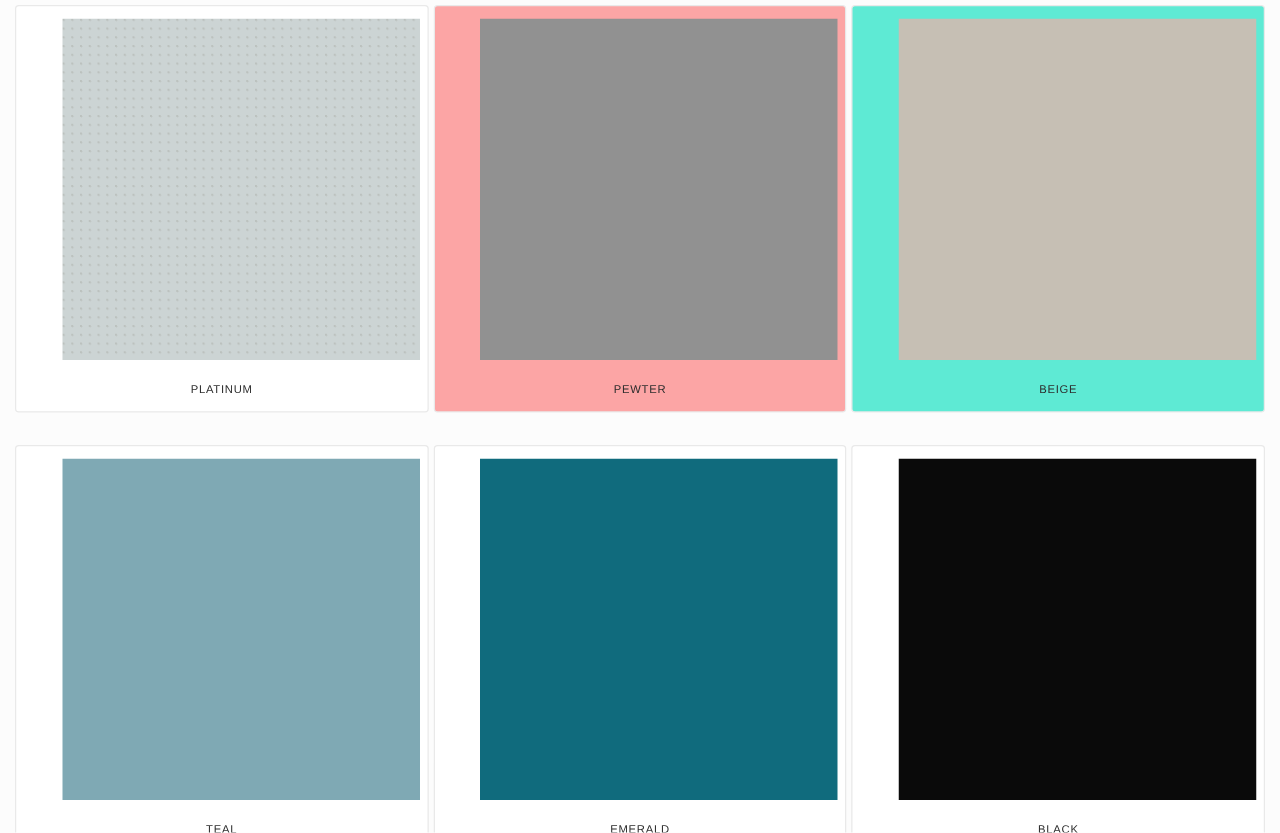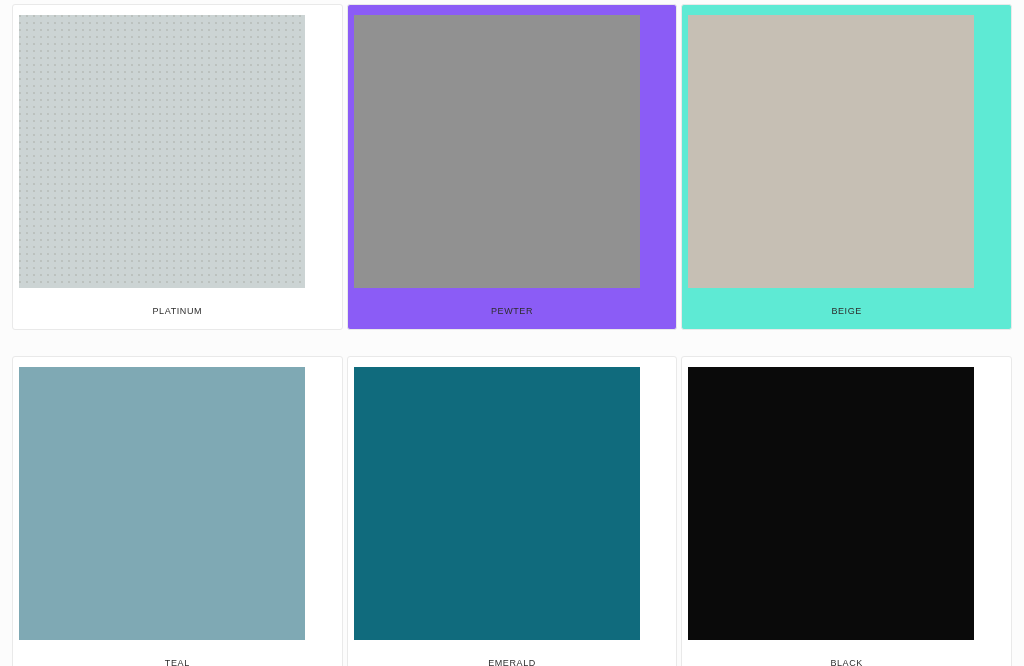--- a/index.html
+++ b/index.html
@@ -30,21 +30,21 @@
   }
 
   .swatch-card {
     background: #ffffff;
     border: 1px solid #e9e9e9;
     border-radius: 3px;
     height: 326px;
     padding: 6px 6px 0 6px;
     display: flex;
     flex-direction: column;
-    align-items: flex-start;
+    align-items: flex-end;
     box-shadow: 0 0 0 0 rgba(0,0,0,0);
   }
 
   .swatch-block {
     width: 286px;
     height: 273px;
     margin-top: 4px;
     flex: 0 0 auto;
   }
 
@@ -71,21 +71,21 @@
 </head>
 <body style="background: rgb(252, 252, 252);">
 
 <div id="swatch-grid">
 
   <div class="swatch-card" style="background: rgb(255, 255, 255); border-color: rgb(233, 233, 233);">
     <div class="swatch-block textured" style="background-color: rgb(204, 212, 212);"></div>
     <div class="swatch-label" style="color: rgb(45, 45, 45);">PLATINUM</div>
   </div>
 
-  <div class="swatch-card" style="background: #8b5cf6; border-color: rgb(233, 233, 233);">
+  <div class="swatch-card" style="background: #fca5a5; border-color: rgb(233, 233, 233);">
     <div class="swatch-block" style="background-color: rgb(145, 145, 145);"></div>
     <div class="swatch-label" style="color: rgb(45, 45, 45);">PEWTER</div>
   </div>
 
   <div class="swatch-card" style="background: #5eead4; border-color: rgb(233, 233, 233);">
     <div class="swatch-block" style="background-color: rgb(198, 191, 180);"></div>
     <div class="swatch-label" style="color: rgb(45, 45, 45);">BEIGE</div>
   </div>
 
   <div class="swatch-card" style="background: rgb(255, 255, 255); border-color: rgb(233, 233, 233);">

